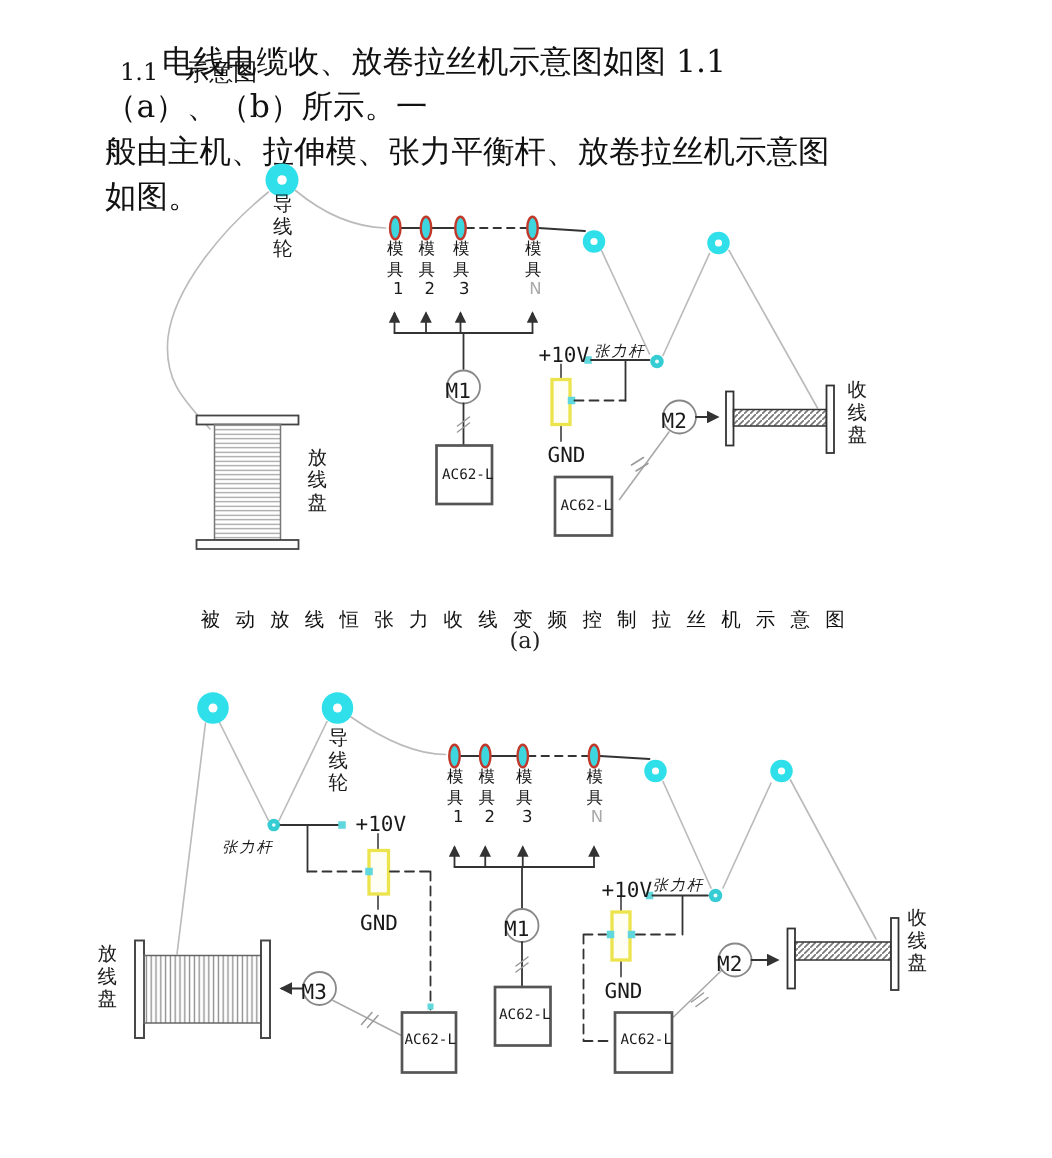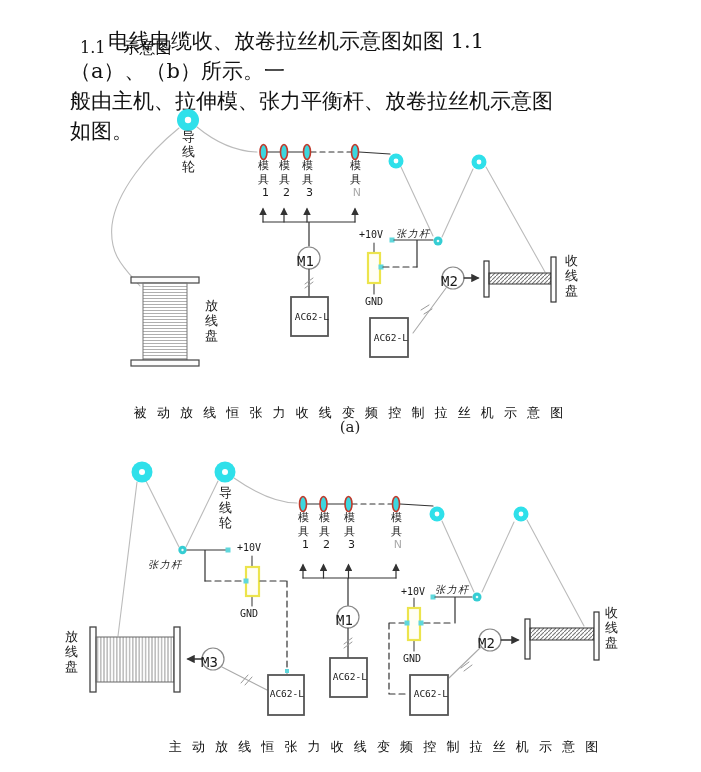--- a/index.html
+++ b/index.html
@@ -9,21 +9,21 @@
   .lbl{position:absolute;font-family:"DejaVu Sans","Liberation Sans",sans-serif;
        color:#1a1a1a;white-space:nowrap;}
   .vlabel{width:15px;white-space:normal;word-break:break-all;line-height:15px;
           font-size:13px;text-align:center;letter-spacing:0;}
   .dlabel{width:13px;white-space:normal;word-break:break-all;line-height:13.5px;
           font-size:11px;text-align:right;}
   .dlabel .muted{color:#aaa;}
   .mono{font-family:"DejaVu Sans Mono","Liberation Mono",monospace;}
   .motor{font-size:14px;width:18px;text-align:left;}
   .inv{font-size:9.5px;text-align:right;letter-spacing:0;}
-  .tag{font-size:10px;}
+  .tag{font-size:14px;}
   .rod{font-size:10px;letter-spacing:1.5px;font-style:italic;}
   .caption{position:absolute;font-size:13px;letter-spacing:3px;text-align:center;
            font-family:"DejaVu Serif","Liberation Serif",serif;color:#111;white-space:nowrap;}
   .figlbl{position:absolute;font-size:15px;text-align:center;
           font-family:"DejaVu Serif","Liberation Serif",serif;color:#222;}
   .heading{position:absolute;left:80px;top:2px;font-size:16px;color:#111;margin-top:36px;}
   .heading .num{margin-right:18px;}
   .para{position:absolute;left:70px;top:26px;width:488px;font-size:21px;
         line-height:30px;color:#111;}
 </style>
@@ -261,15 +261,14 @@
   <div class="lbl mono motor" style="left:478px;top:635px">M2</div>
   <div class="lbl mono motor" style="left:201px;top:654px">M3</div>
   <div class="lbl mono inv" style="left:268px;top:688px;width:36px">AC62-L</div>
   <div class="lbl mono inv" style="left:330px;top:671px;width:37px">AC62-L</div>
   <div class="lbl mono inv" style="left:410px;top:688px;width:38px">AC62-L</div>
   <div class="lbl mono tag" style="left:401px;top:586px">+10V</div>
   <div class="lbl mono tag" style="left:403px;top:653px">GND</div>
   <div class="lbl rod" style="left:435px;top:583px">张力杆</div>
   <div class="lbl vlabel" style="left:64px;top:629px">放线盘</div>
   <div class="lbl vlabel" style="left:604px;top:605px">收线盘</div>
-  <div class="caption" style="left:130px;top:738px;width:510px">主 动 放 线 恒 张 力 收 线 变 频 控 制 拉 丝 机 示 意 图</div>
 
 </div>
 
 </body></html>

